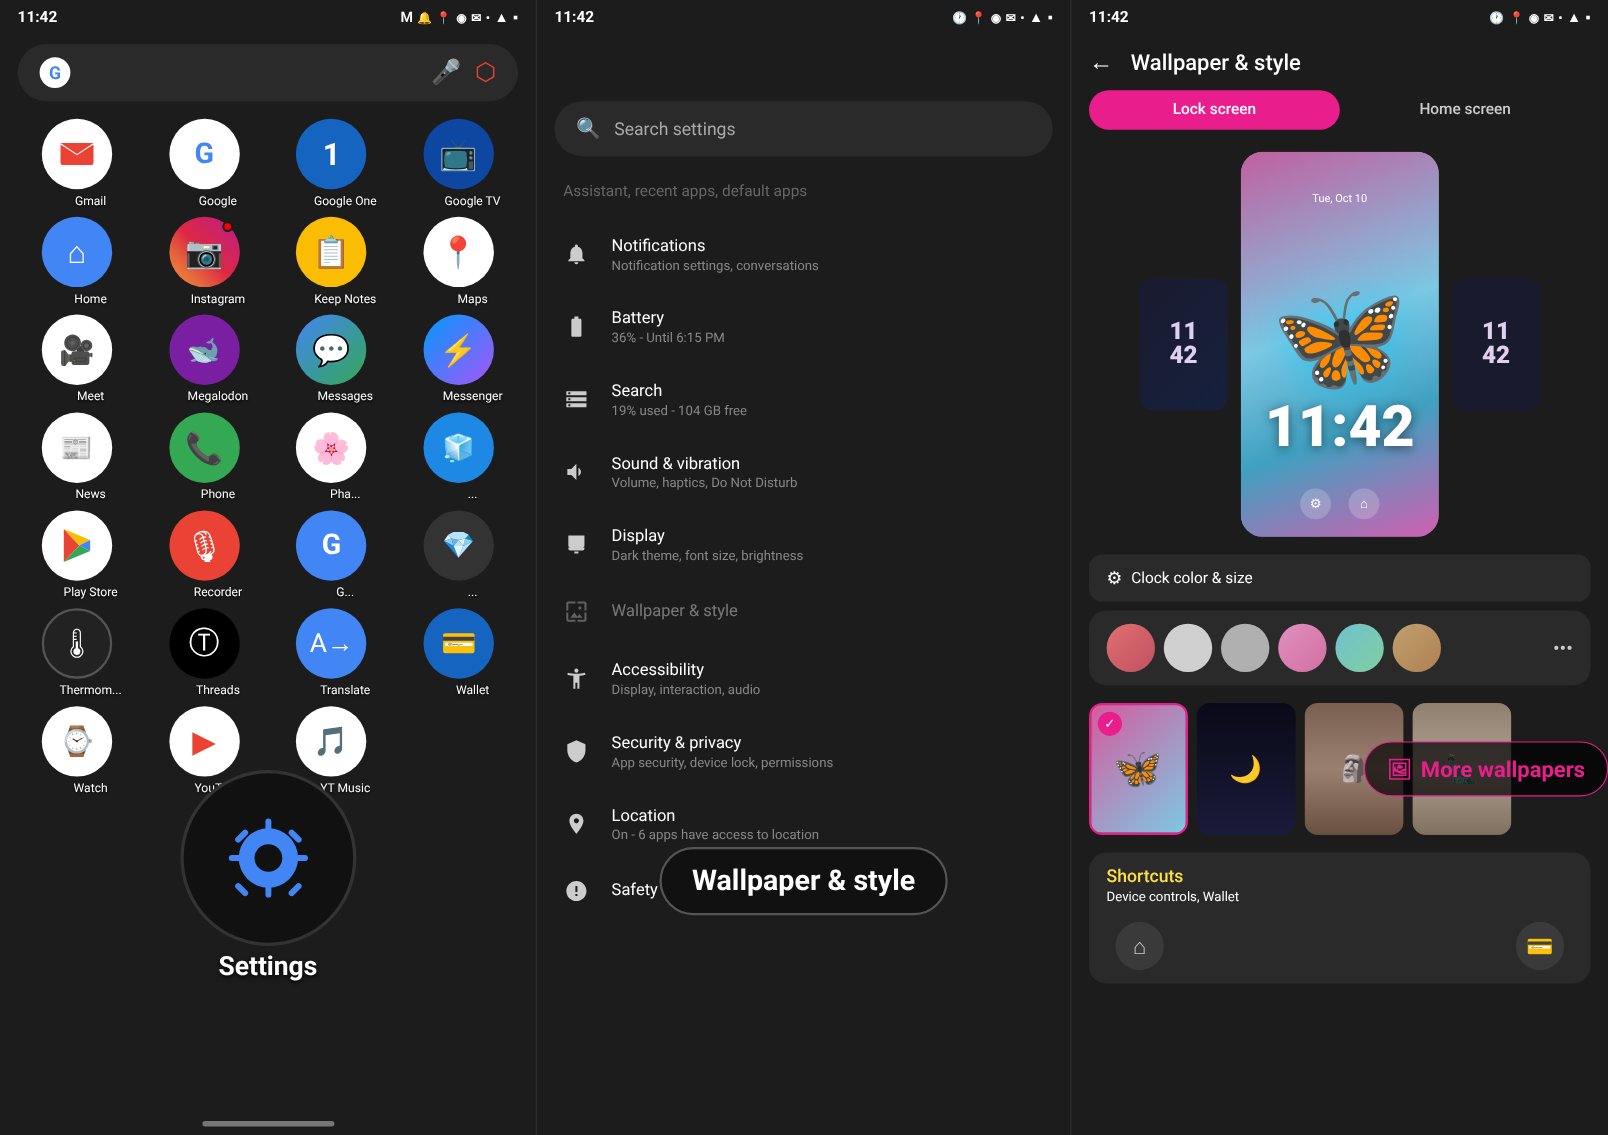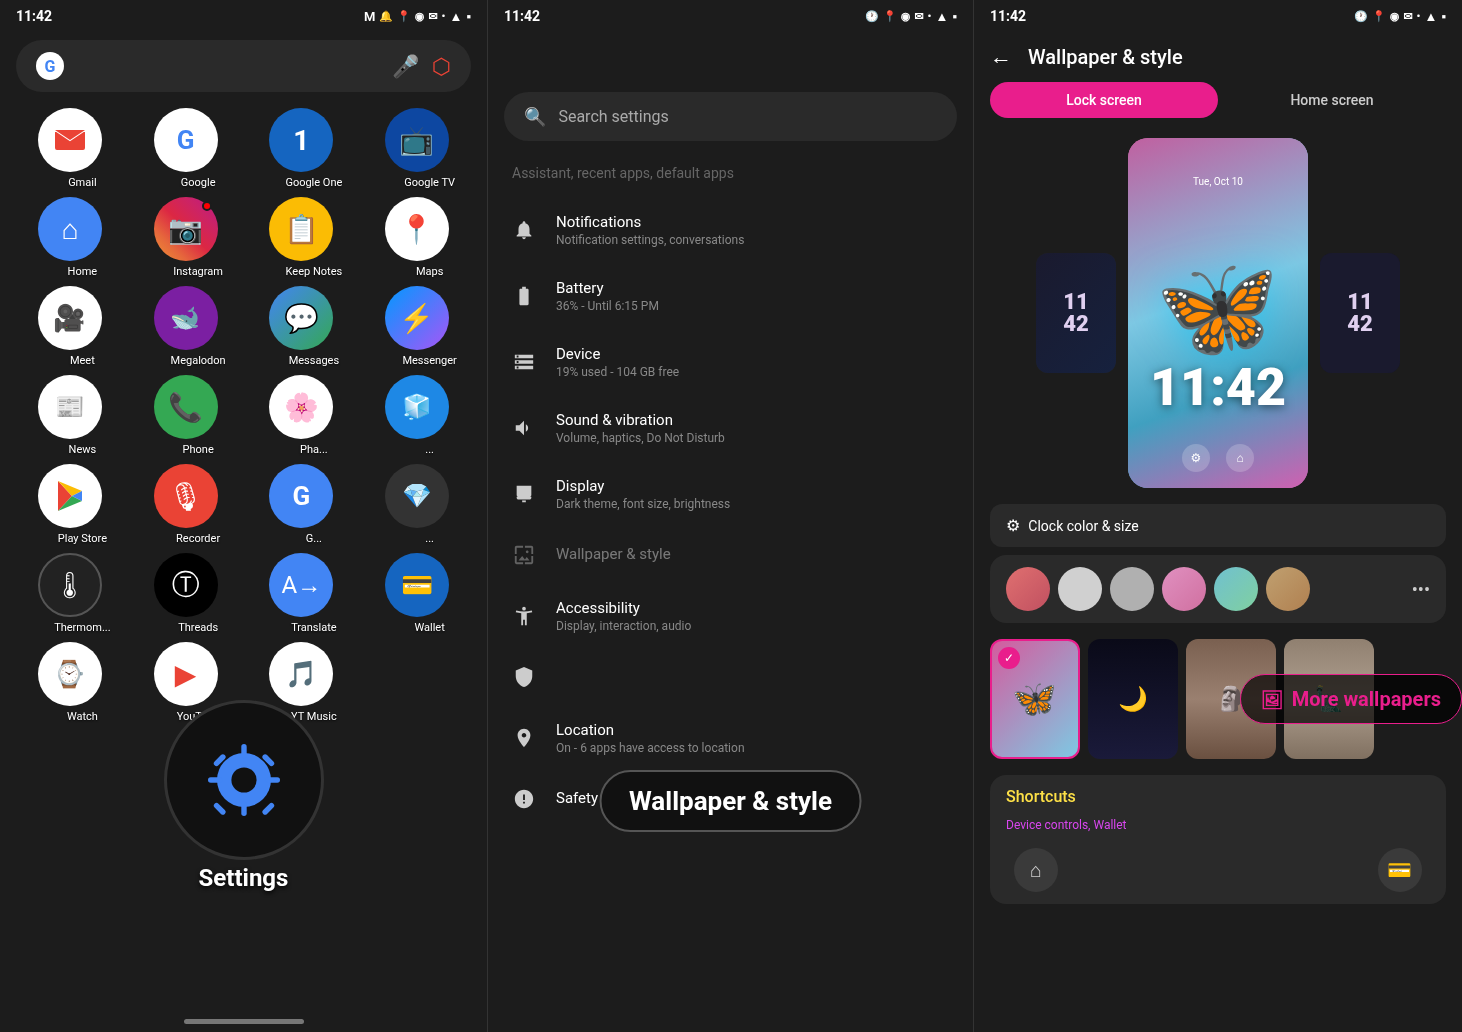--- a/index.html
+++ b/index.html
@@ -449,23 +449,23 @@
       border-radius: 16px;
     }
 
     .shortcuts-title {
       color: #fde047;
       font-size: 16px;
       font-weight: 500;
     }
 
     .shortcuts-subtitle {
-      color: #d946ef;
+      color: #ffffff;
       font-size: 12px;
-      margin-top: 12px;
+      margin-top: 2px;
       padding-bottom: 8px;
     }
 
     .shortcuts-icons-row {
       display: flex;
       justify-content: space-between;
       padding: 8px 0;
     }
 
     .shortcut-icon-btn {
@@ -725,21 +725,21 @@
       </div>
     </div>
 
     <div class="settings-item">
       <div class="settings-item-icon">
         <svg width="22" height="22" viewBox="0 0 24 24" fill="#ccc">
             <path d="M2 20h20v-4H2v4zm2-3h2v2H4v-2zM2 4v4h20V4H2zm4 3H4V5h2v2zm-4 7h20v-4H2v4zm2-3h2v2H4v-2z"></path>
           </svg>
       </div>
       <div class="settings-item-text">
-        <div class="settings-item-title">Device</div>
+        <div class="settings-item-title">Search</div>
         <div class="settings-item-subtitle">19% used - 104 GB free</div>
       </div>
     </div>
 
     <div class="settings-item">
       <div class="settings-item-icon">
         <svg width="22" height="22" viewBox="0 0 24 24" fill="#ccc">
             <path d="M3 9v6h4l5 5V4L7 9H3zm13.5 3c0-1.77-1.02-3.29-2.5-4.03v8.05c1.48-.73 2.5-2.25 2.5-4.02z"></path>
           </svg>
       </div>
@@ -785,20 +785,24 @@
         <div class="settings-item-title">Accessibility</div>
         <div class="settings-item-subtitle">Display, interaction, audio</div>
       </div>
     </div>
 
     <div class="settings-item">
       <div class="settings-item-icon">
         <svg width="22" height="22" viewBox="0 0 24 24" fill="#ccc">
             <path d="M12 1L3 5v6c0 5.55 3.84 10.74 9 12 5.16-1.26 9-6.45 9-12V5l-9-4z"></path>
           </svg>
+      </div>
+      <div class="settings-item-text">
+        <div class="settings-item-title">Security &amp; privacy</div>
+        <div class="settings-item-subtitle">App security, device lock, permissions</div>
       </div>
     </div>
 
     <div class="settings-item">
       <div class="settings-item-icon">
         <svg width="22" height="22" viewBox="0 0 24 24" fill="#ccc">
             <path d="M12 2C8.13 2 5 5.13 5 9c0 5.25 7 13 7 13s7-7.75 7-13c0-3.87-3.13-7-7-7zm0 9.5c-1.38 0-2.5-1.12-2.5-2.5s1.12-2.5 2.5-2.5 2.5 1.12 2.5 2.5-1.12 2.5-2.5 2.5z"></path>
           </svg>
       </div>
       <div class="settings-item-text">

